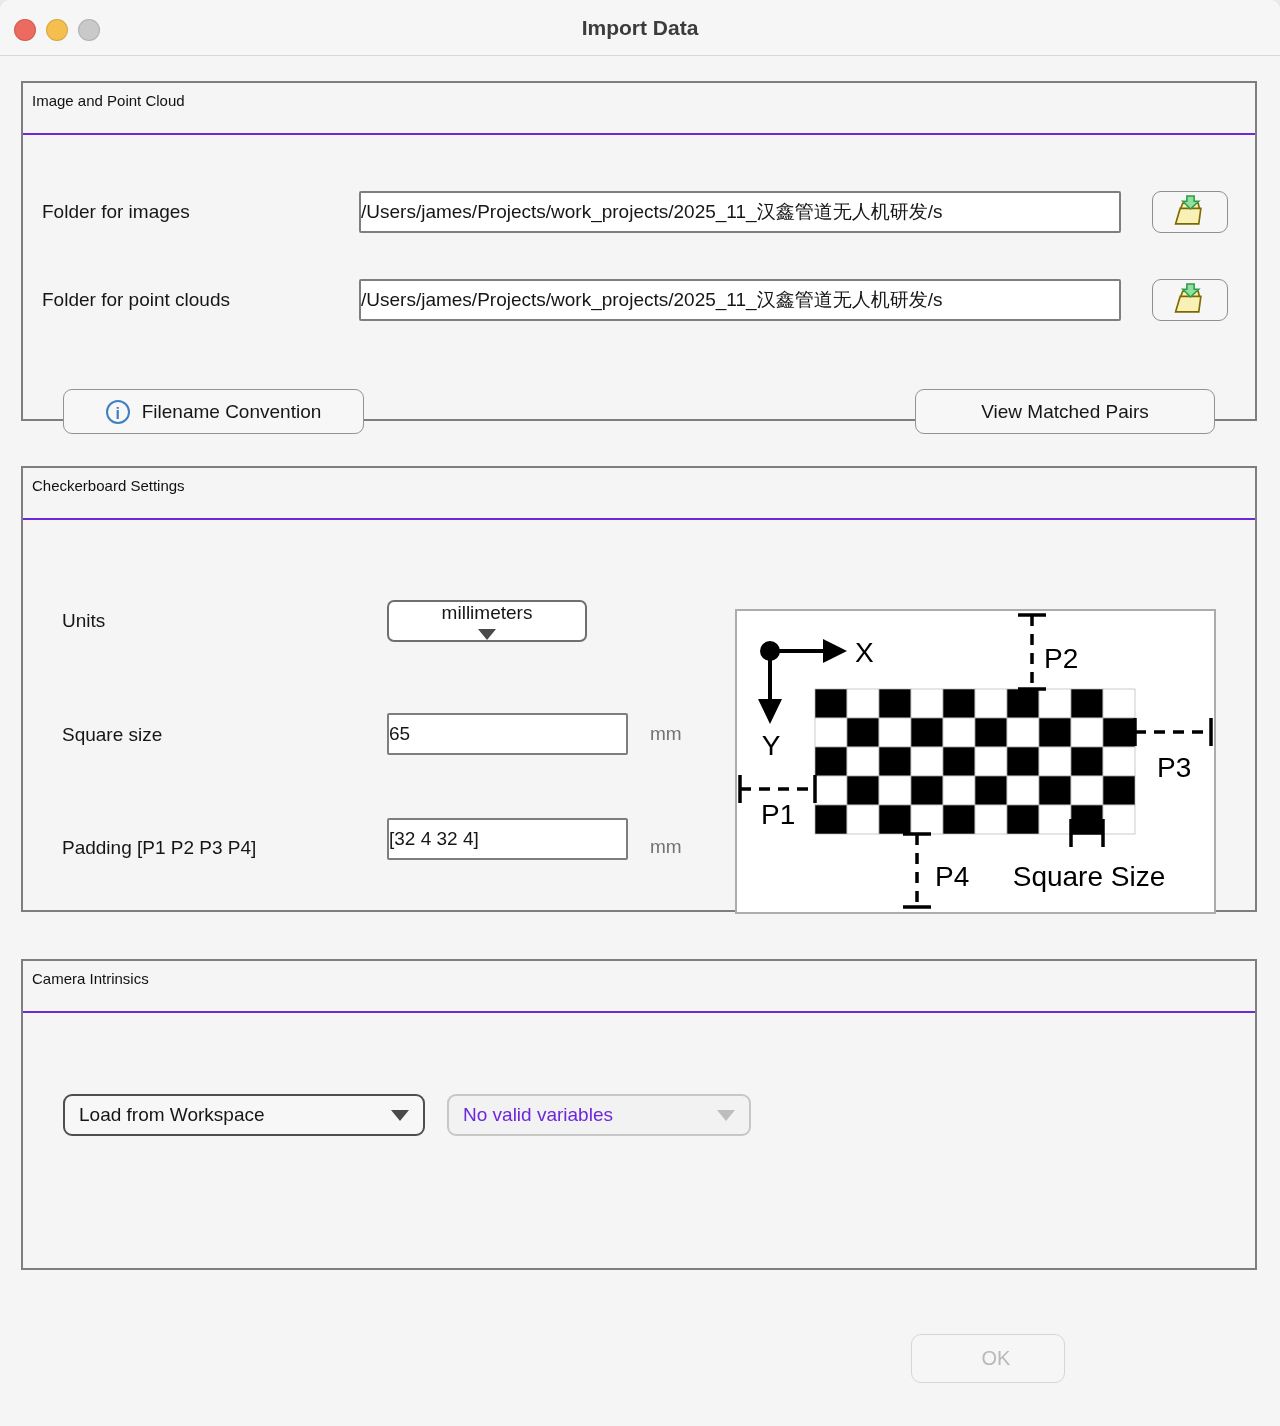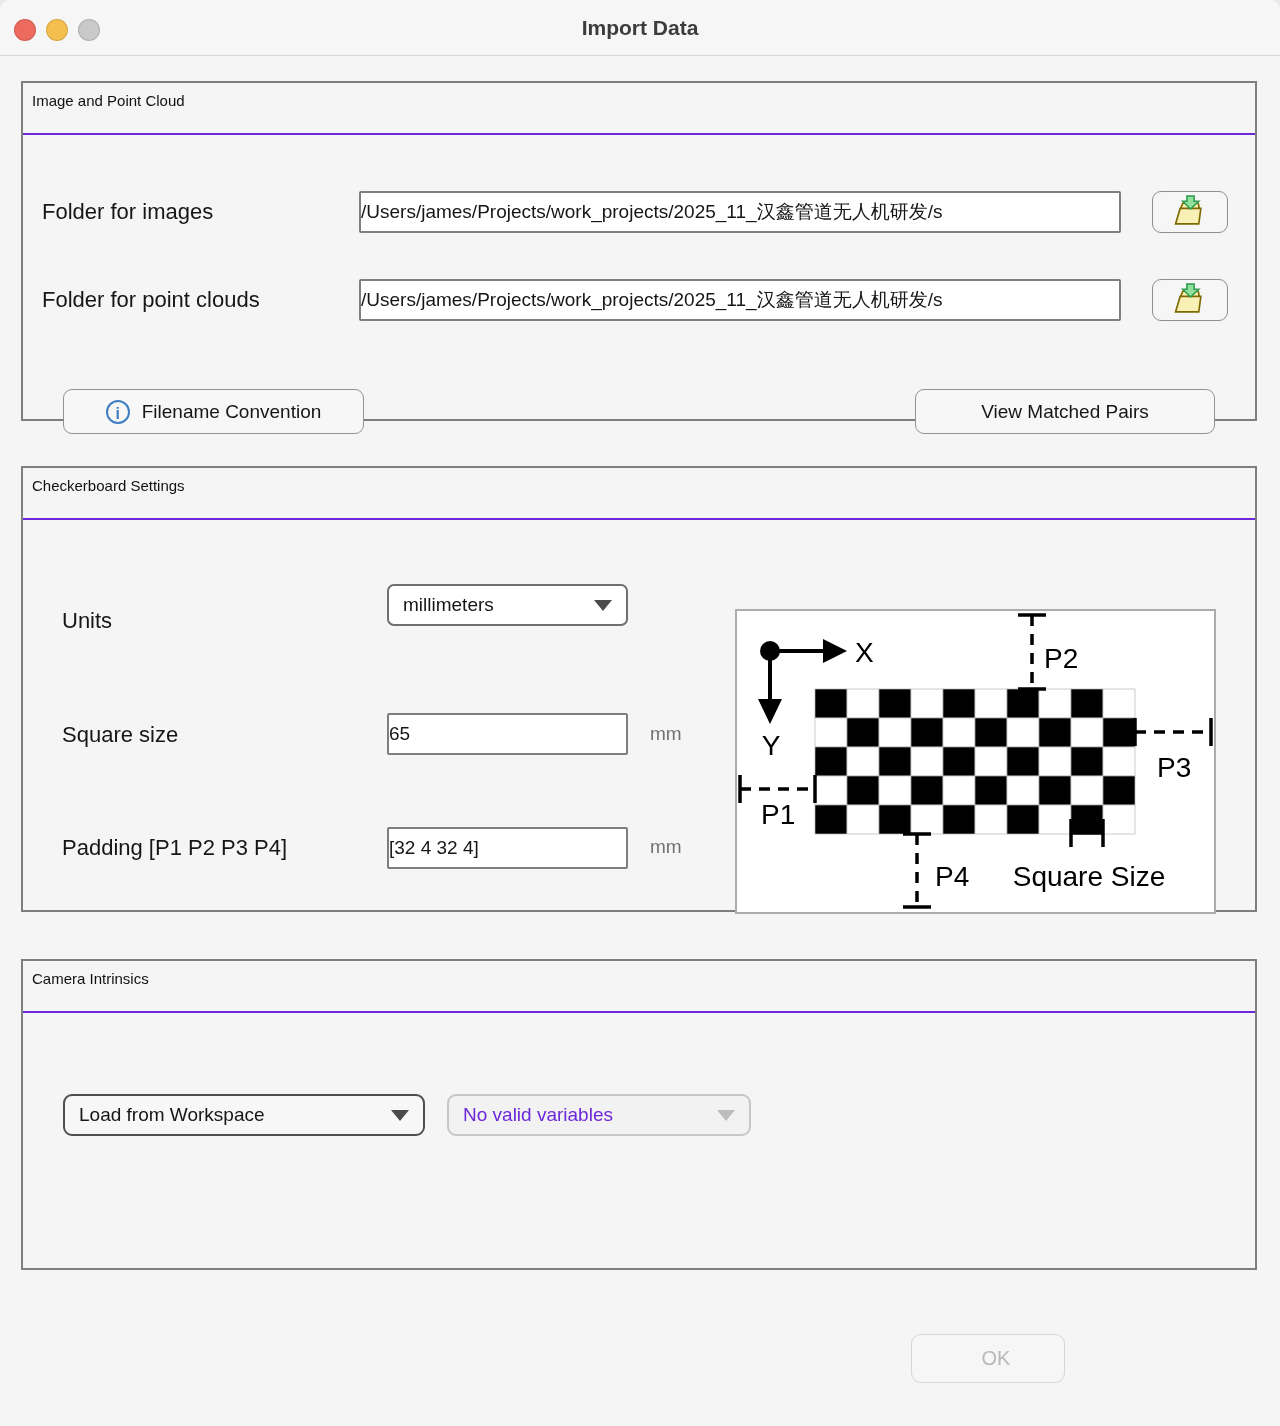--- a/index.html
+++ b/index.html
@@ -25,21 +25,21 @@
   
   .panel{
     position:absolute;left:21px;width:1236px;
     border:2px solid #7E7E7E;background:#F5F5F6;
   }
   .panel-header{
     height:52px;line-height:35px;padding-left:9px;font-size:15px;color:#111;
     border-bottom:2px solid #6d28d9;
   }
   .panel-body{position:relative;width:100%;}
-  .flabel{position:absolute;font-size:22px;color:#161616;line-height:24px;white-space:nowrap;}
+  .flabel{position:absolute;font-size:19px;color:#161616;line-height:24px;white-space:nowrap;}
   .tfield{
     position:absolute;height:42px;border:2px solid #7E7E7E;border-radius:2px;
     background:#fff;font-family:"Liberation Sans","DejaVu Sans",sans-serif;
     font-size:19px;color:#161616;padding:0 0;outline:none;
   }
   .browse-btn{
     position:absolute;width:76px;height:42px;background:#F6F6F6;
     border:1.5px solid #8F8F8F;border-radius:9px;display:flex;
     align-items:center;justify-content:center;cursor:pointer;padding:0;
   }
@@ -124,31 +124,31 @@
       <button class="pill-btn" style="left:892px;top:254px;width:300px;">
         <span>View Matched Pairs</span>
       </button>
     </div>
   </div>
 
   <div class="panel" style="top:466px;height:446px;">
     <div class="panel-header">Checkerboard Settings</div>
     <div class="panel-body" style="height:406px;">
       <div class="flabel" style="left:39px;top:89px;">Units</div>
-      <div class="dropdown dd-units" style="left:364px;top:64px;width:241px;">
+      <div class="dropdown dd-units" style="left:364px;top:80px;width:200px;flex-direction:column;">
         <span class="dd-label">millimeters</span>
         <span class="dd-arrow"></span>
       </div>
 
       <div class="flabel" style="left:39px;top:203px;">Square size</div>
       <input class="tfield" style="left: 364px; top: 193px; width: 241px;" type="text" value="65">
       <div class="unit-label" style="left:627px;top:203px;">mm</div>
 
       <div class="flabel" style="left:39px;top:316px;">Padding [P1 P2 P3 P4]</div>
-      <input class="tfield" style="left: 364px; top: 307px; width: 241px;" type="text" value="[32 4 32 4]">
+      <input class="tfield" style="left: 364px; top: 298px; width: 241px;" type="text" value="[32 4 32 4]">
       <div class="unit-label" style="left:627px;top:316px;">mm</div>
 
       <div class="diagram" style="left:712px;top:89px;width:481px;height:305px;">
         <svg width="477" height="301" viewBox="0 0 477 301">
 
           <g>
               <rect x="78" y="78" width="32" height="29" fill="#000" stroke="#b5b5b5" stroke-width="0.7"></rect>
               <rect x="110" y="78" width="32" height="29" fill="#fff" stroke="#b5b5b5" stroke-width="0.7"></rect>
               <rect x="142" y="78" width="32" height="29" fill="#000" stroke="#b5b5b5" stroke-width="0.7"></rect>
               <rect x="174" y="78" width="32" height="29" fill="#fff" stroke="#b5b5b5" stroke-width="0.7"></rect>

